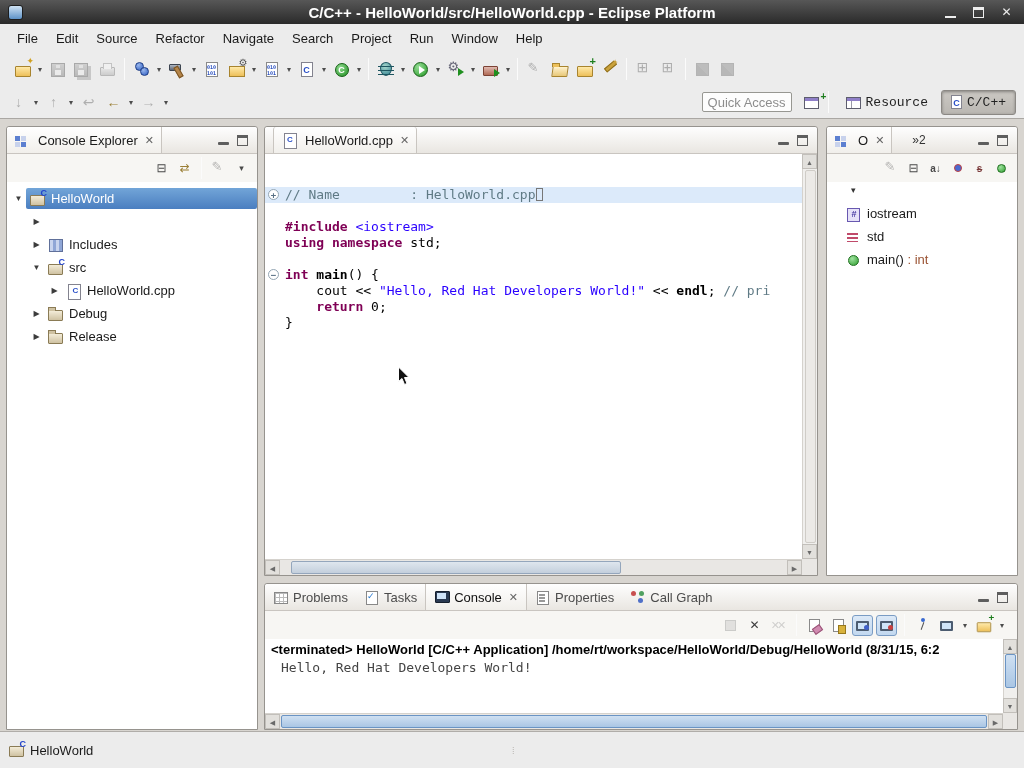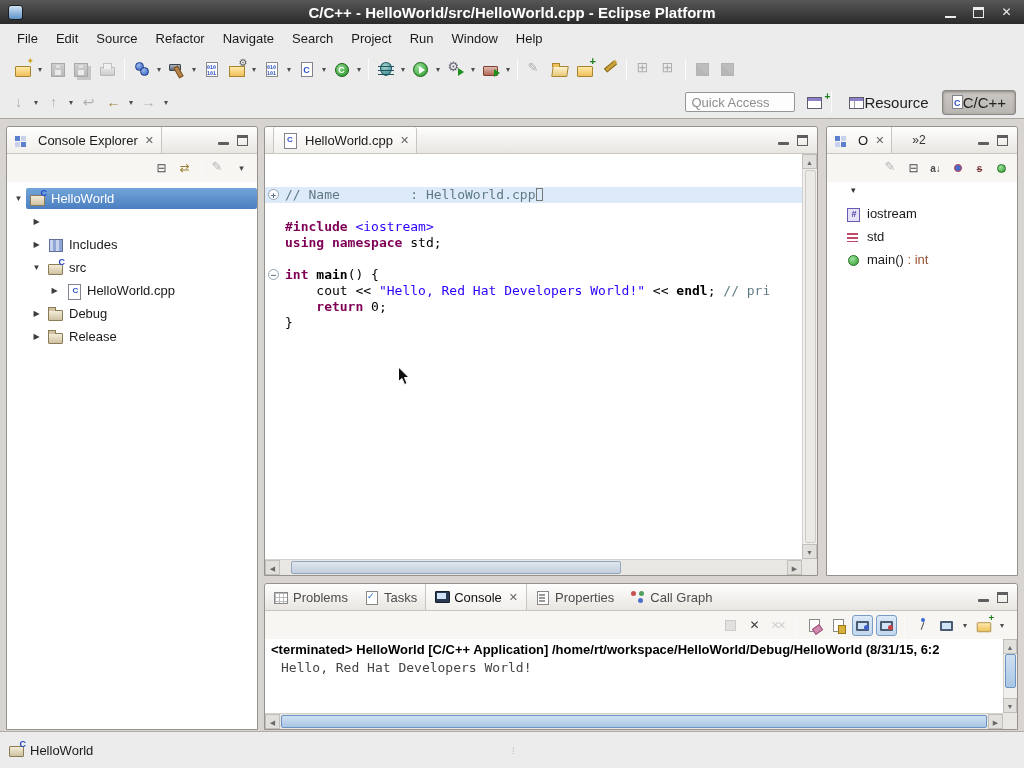--- a/index.html
+++ b/index.html
@@ -101,25 +101,25 @@
   .ic-wand::after { content:"✦"; position:absolute; right:-1px; top:-3px; color:#caa23c; font-size:8px;}
   .ic-grid::before { content:"⊞"; font-size:14px; color:#556; position:absolute; left:1px; top:-2px;}
   .ic-paint { width:13px; height:13px; margin-top:1px; border:1px solid #666;
     background:linear-gradient(45deg,#c85555 50%,#5580c8 50%);}
   .ic-persp { width:15px; height:12px; margin-top:2px; background:#fff; border:1px solid #5d5d6d;}
   .ic-persp::before { content:""; position:absolute; left:0; right:0; top:0; height:3px; background:#8f7fc8;}
   .ic-persp::after { content:""; position:absolute; left:4px; top:3px; bottom:0; width:1px; background:#9a9aa8;}
   .ic-persp.plus::after { content:"+"; background:none; left:auto; right:-4px; top:-6px;
     color:#1e7e1e; font:bold 10px/10px "Liberation Sans",sans-serif;}
   
-  .qa { width:110px; height:20px; border:1px solid #979792; border-radius:2px; background:#fdfdfd;
+  .qa { width:90px; height:20px; border:1px solid #979792; border-radius:2px; background:#fdfdfd;
     font:13px "Liberation Sans",sans-serif; padding:0 5px; color:#333;}
   .qa::placeholder { color:#8d8d8d; }
-  .pbtn { display:flex; align-items:center; height:25px; padding:0 9px; margin-left:3px;
-    border:1px solid transparent; border-radius:3px; font-size:15px; color:#222;}
+  .pbtn { display:flex; align-items:center; gap:5px; height:25px; padding:0 9px; margin-left:3px;
+    border:1px solid transparent; border-radius:3px; font-size:13px; color:#222;font-family:Liberation Mono, monospace;}
   .pbtn.active { background:linear-gradient(#cbc8c3,#bab7b2); border-color:#8b8884;
     box-shadow:inset 0 1px 3px rgba(0,0,0,.35);}
   
   .panel { position:absolute; background:#fff; border:1px solid #96938e; border-radius:3px 3px 0 0;
     display:flex; flex-direction:column; }
   .phead { height:27px; flex:none; display:flex; align-items:center;
     background:linear-gradient(#fefefe,#e9e6e1); border-bottom:1px solid #c9c5c0; border-radius:3px 3px 0 0;}
   .vtab { height:26px; display:flex; align-items:center; gap:5px; padding:0 7px;
     background:linear-gradient(#ffffff,#f1efeb); border-right:1px solid #c9c5c0; border-radius:3px 0 0 0;}
   .tclose { font:bold 11px/11px "DejaVu Sans",sans-serif; color:#666; margin-left:2px;}

